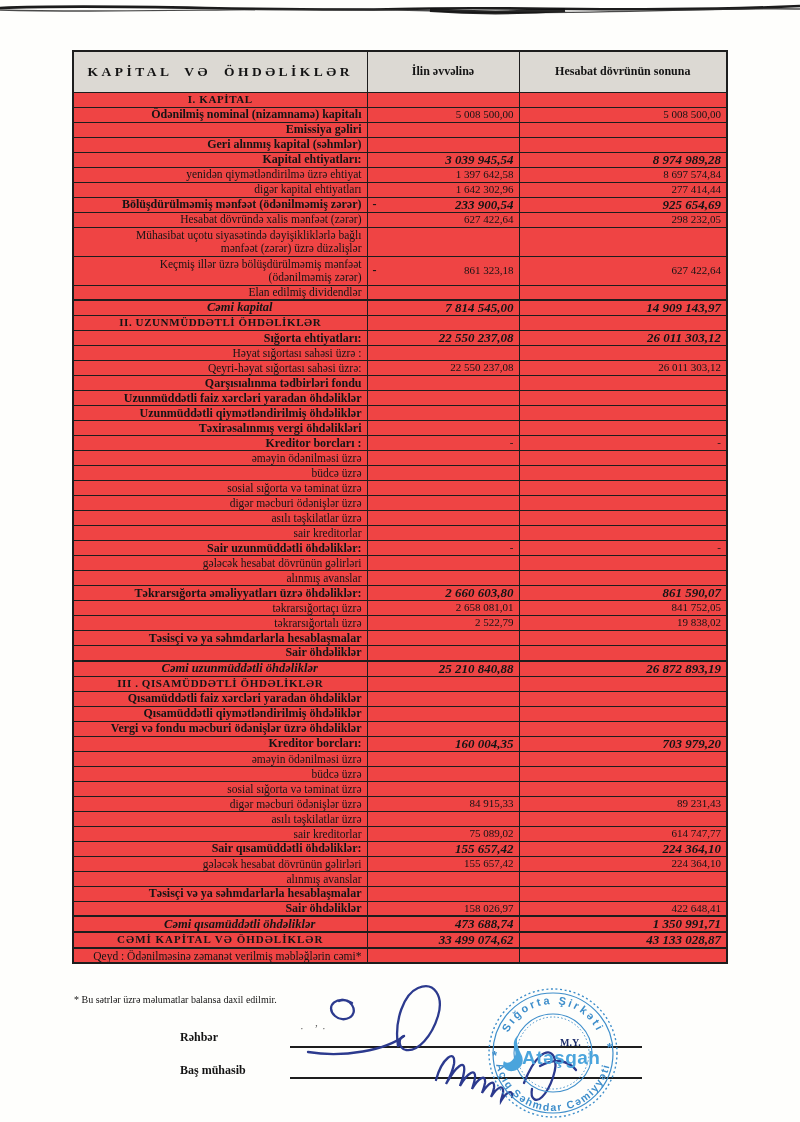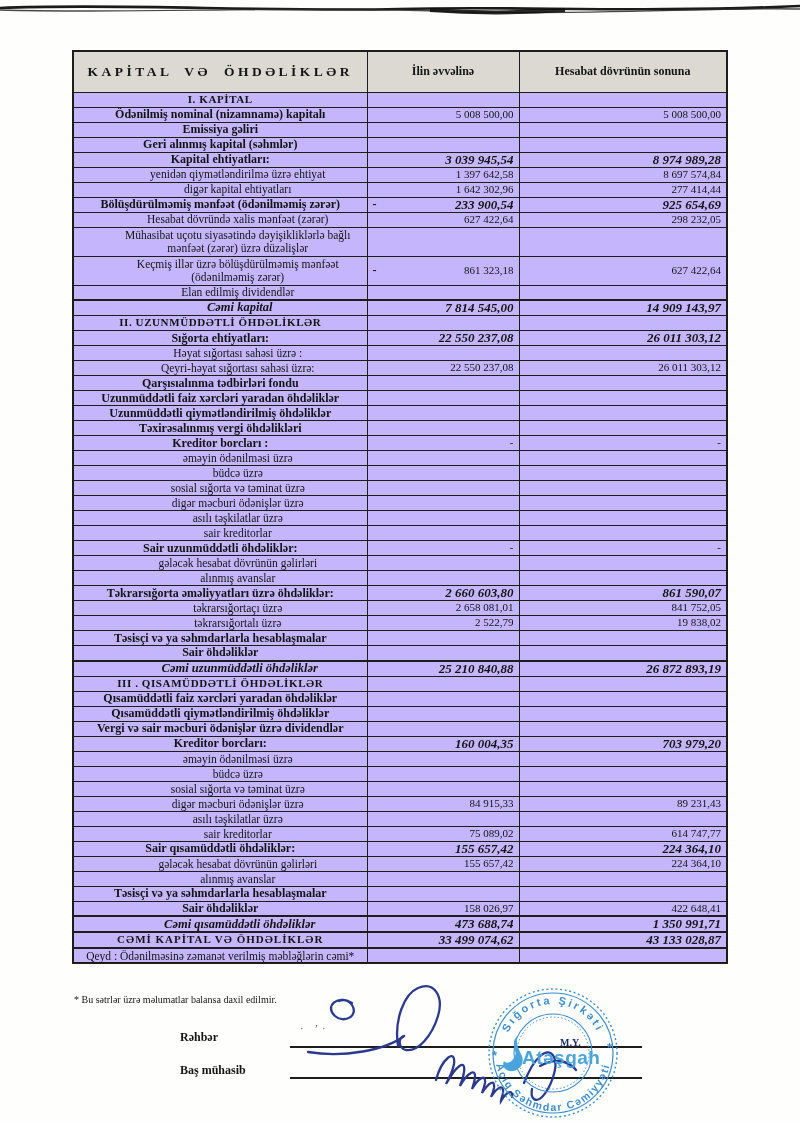--- a/index.html
+++ b/index.html
@@ -6,30 +6,30 @@
   body{
     width:800px;height:1122px;position:relative;overflow:hidden;
     background:#fefefc;
     font-family:"Liberation Serif","DejaVu Serif",serif;
     color:#141414;
   }
   
   table{
     position:absolute;left:72px;top:50px;width:656px;
     border-collapse:collapse;table-layout:fixed;
-    background:#c4b5fd;
+    background:#ef4444;
   }
   col.c1{width:294px;} col.c2{width:152px;} col.c3{width:208px;}
   th,td{border:1px solid #1d1d1d;box-sizing:border-box;overflow:hidden;}
   table{border:2px solid #1d1d1d;}
   thead th{height:41px;background:#dcd9d3;vertical-align:middle;text-align:center;}
   th.h1{font-size:13.5px;font-weight:bold;letter-spacing:3.5px;word-spacing:6px;}
   th.h2,th.h3{font-size:12px;font-weight:bold;margin-top:44px;}
   td{height:15px;padding:0 5px;font-size:11.5px;line-height:1.08;vertical-align:middle;}
-  td.lbl{text-align:center;}
+  td.lbl{text-align:right;}
   td.val{text-align:right;}
   .vwrap{display:flex;align-items:center;width:100%;}
   .pfx{font-weight:bold;font-size:12px;}
   .vnum{margin-left:auto;font-size:11px;white-space:nowrap;}
   tr.big .vnum{font-size:13px;font-weight:bold;font-style:italic;}
   tr.r-sec td.lbl{text-align:center;font-weight:bold;font-size:11px;letter-spacing:.6px;}
   tr.r-m td.lbl{font-weight:bold;font-size:12px;}
   tr.r-s td.lbl,tr.r-s2 td.lbl{padding-left:40px;font-size:11.5px;}
   tr.r-s2 td{height:29px;}
   tr.r-s2 td.lbl{line-height:13px;}
@@ -666,21 +666,21 @@
           </div>
         </td>
         <td class="val">
           <div class="vwrap">
             <span class="pfx"></span>
             <span class="vnum"></span>
           </div>
         </td>
       </tr>
       <tr class="r-m">
-        <td class="lbl">Vergi və sair məcburi ödənişlər üzrə dividendlər</td>
+        <td class="lbl">Vergi və fondu məcburi ödənişlər üzrə öhdəliklər</td>
         <td class="val">
           <div class="vwrap">
             <span class="pfx"></span>
             <span class="vnum"></span>
           </div>
         </td>
         <td class="val">
           <div class="vwrap">
             <span class="pfx"></span>
             <span class="vnum"></span>

